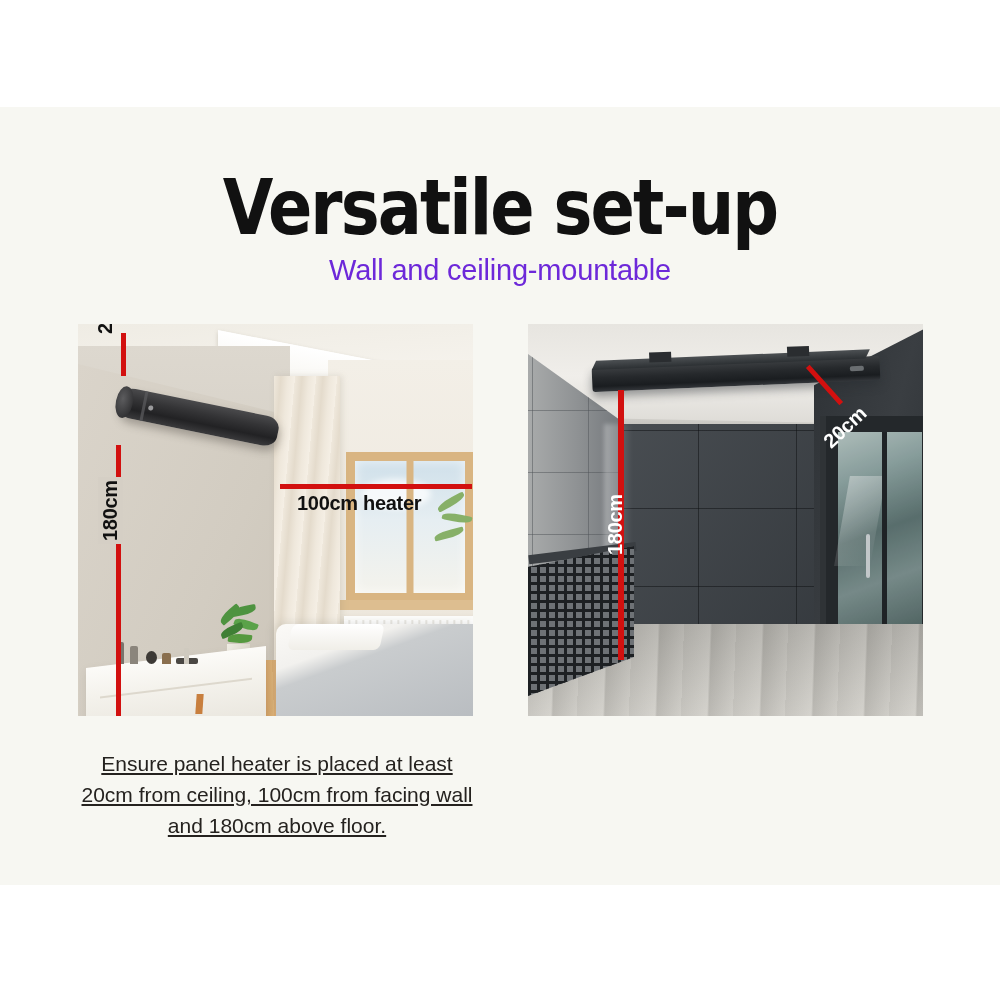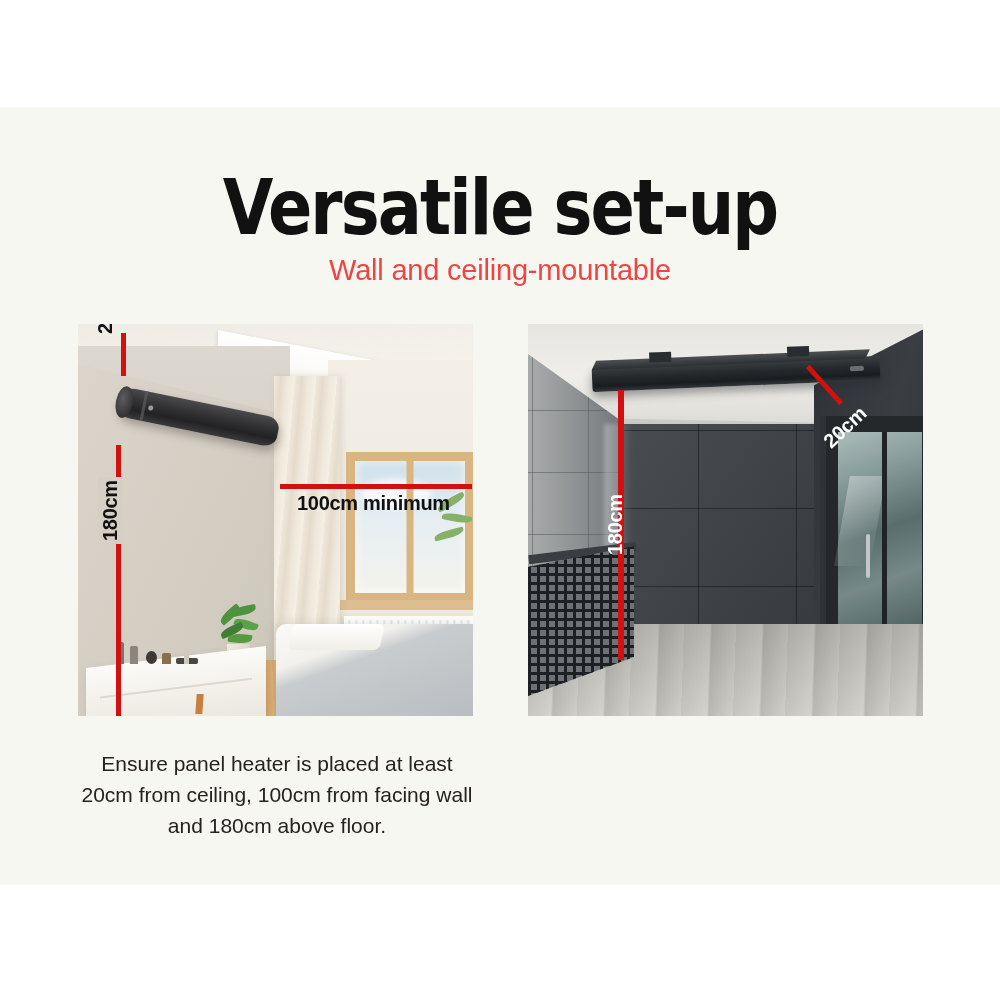--- a/index.html
+++ b/index.html
@@ -49,21 +49,21 @@
     position: absolute;
     left: 0;
     top: 252px;
     width: 1000px;
     text-align: center;
     font-family: "Liberation Sans", sans-serif;
     font-weight: 400;
     font-size: 29px;
     line-height: 36px;
     letter-spacing: -0.2px;
-    color: #ef4444;
+    color: #6d28d9;
   }
 
   
   .panel {
     position: absolute;
     top: 324px;
     width: 395px;
     height: 392px;
     overflow: hidden;
   }
@@ -379,20 +379,21 @@
 
   
   .caption {
     position: absolute;
     top: 748px;
     font-family: "Liberation Sans", sans-serif;
     font-size: 21px;
     line-height: 31px;
     color: #25221f;
     text-align: center;
+    text-decoration: underline;
   }
   .caption.left  { left: 78px;  width: 398px; }
   .caption.right { left: 528px; width: 398px; }
 </style>
 </head>
 <body>
 
 <div id="page">
 
   <div class="backdrop"></div>
@@ -454,21 +455,21 @@
         <div class="bed-heater-dot"></div>
       </div>
 
       <div class="annot-line l-20-line"></div>
       <div class="annot-label dark l-20-label">20cm</div>
 
       <div class="annot-line l-180-line"></div>
       <div class="annot-label dark l-180-label">180cm</div>
 
       <div class="annot-line l-100-line"></div>
-      <div class="annot-label dark l-100-label">100cm minimum</div>
+      <div class="annot-label dark l-100-label">100cm heater</div>
     </div>
   </div>
 
   <div class="panel right">
     <div class="photo bal-scene">
       <div class="bal-ceiling"></div>
       <div class="bal-ceiling-edge"></div>
 
       <div class="bal-wall-back">
         <div class="bal-grid"></div>

